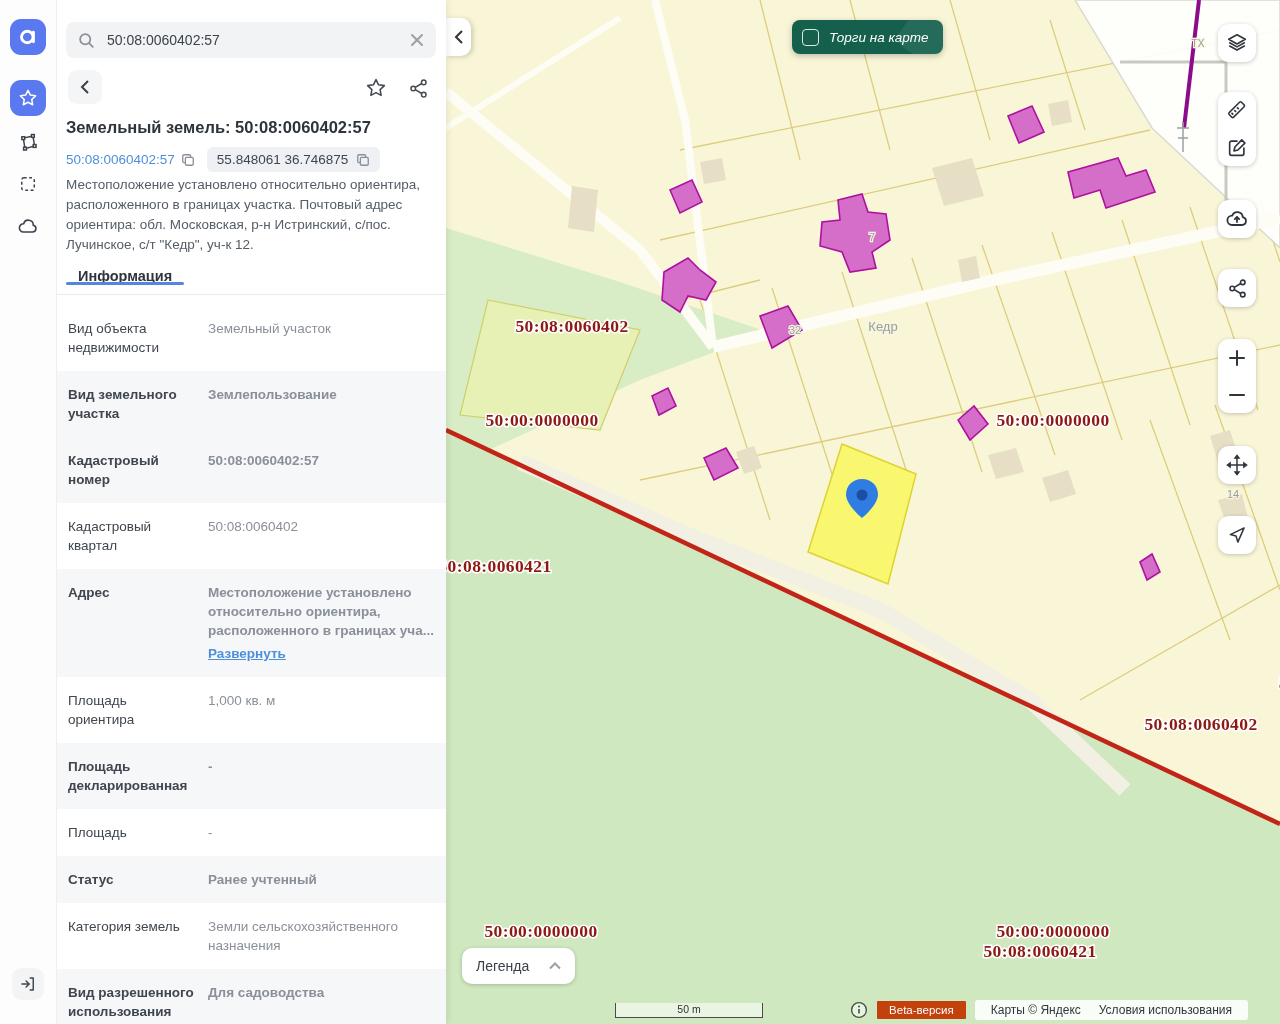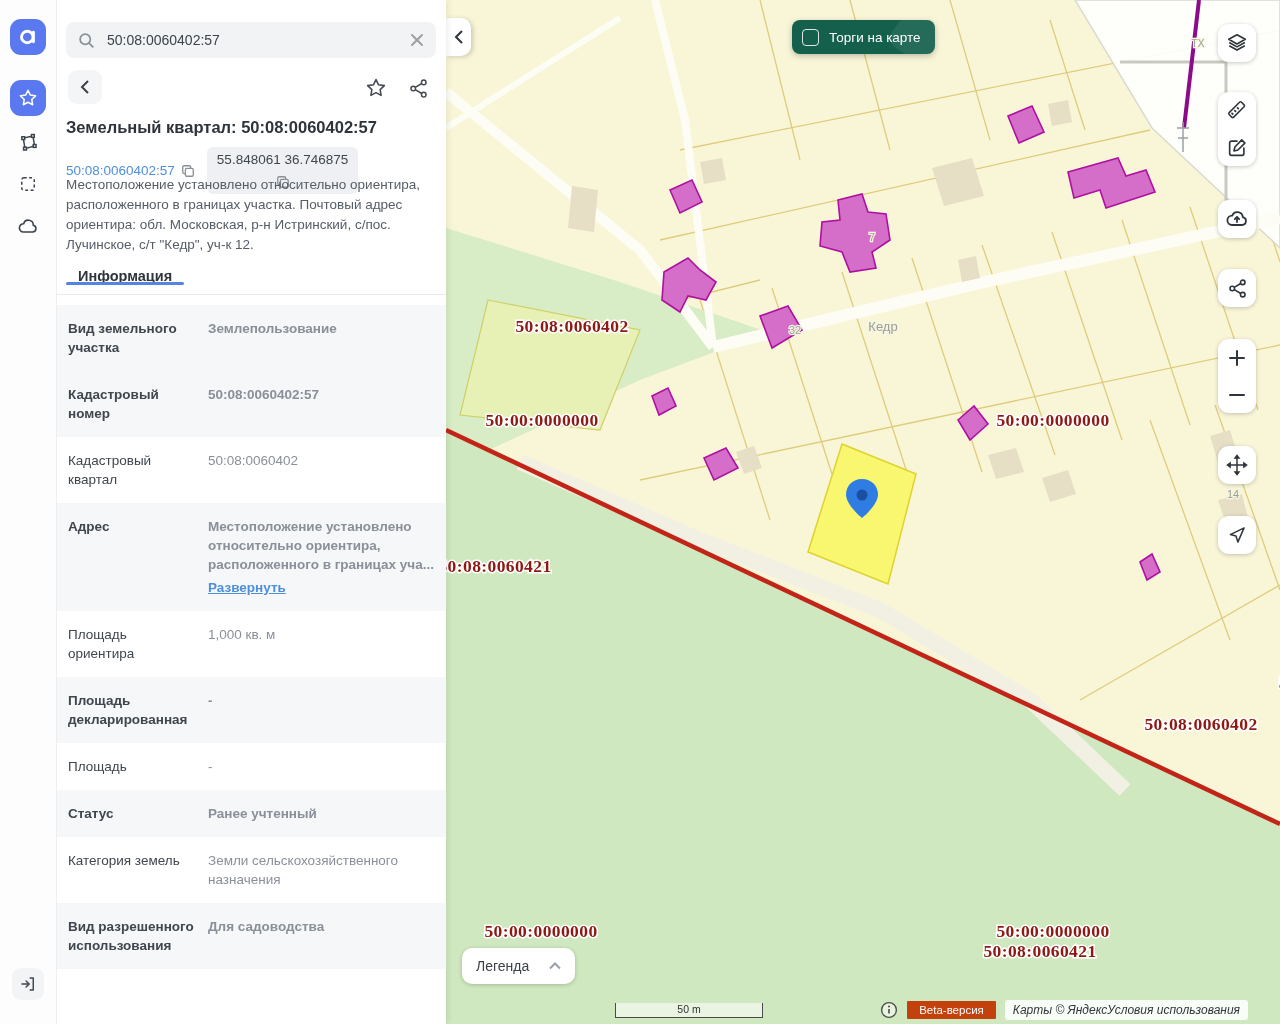--- a/index.html
+++ b/index.html
@@ -14,48 +14,48 @@
   
   .panel{position:absolute;left:56px;top:0;width:390px;height:1024px;background:#fff;z-index:25;box-shadow:2px 0 6px rgba(0,0,0,.08);}
   .search{position:absolute;left:10px;top:22px;width:370px;height:36px;background:#f1f3f5;border-radius:8px;display:flex;align-items:center;padding:0 12px;box-sizing:border-box;gap:10px;}
   .search input{flex:1;border:none;background:transparent;outline:none;font:14px "Liberation Sans",sans-serif;color:#3c434b;}
   .ptools{position:absolute;left:12px;top:70px;width:366px;height:36px;}
   .backbtn{position:absolute;left:0;top:0;width:34px;height:34px;border-radius:9px;background:#f4f5f7;display:flex;align-items:center;justify-content:center;}
   .ptool-ic{position:absolute;top:4px;width:28px;height:28px;display:flex;align-items:center;justify-content:center;}
   .ptitle{position:absolute;left:10px;top:118px;width:372px;font-size:16.5px;font-weight:bold;color:#2e343b;}
   .chips{position:absolute;left:10px;top:147px;display:flex;align-items:center;gap:12px;}
   .cadlink{color:#4e8fdc;font-size:13.5px;text-decoration:none;display:flex;align-items:center;gap:6px;}
-  .chip{background:#eef0f3;border-radius:6px;padding:5px 10px;display:flex;align-items:center;gap:8px;font-size:13.5px;color:#3f464e;flex-direction:column;}
+  .chip{background:#eef0f3;border-radius:6px;padding:5px 10px;display:flex;align-items:center;gap:8px;font-size:13.5px;color:#3f464e;}
   .pdesc{position:absolute;left:10px;top:175px;width:368px;font-size:13.5px;line-height:20px;color:#555d66;}
   .ptabs{position:absolute;left:0;top:258px;width:390px;border-bottom:1px solid #e8eaec;height:36px;}
   .ptab{position:absolute;left:10px;top:6px;padding:4px 12px 0 12px;font-size:14.5px;font-weight:bold;color:#2f353c;}
   .ptab:after{content:"";position:absolute;left:0;right:0;bottom:-1px;height:3px;background:#5585e0;border-radius:2px;}
   .itable{position:absolute;left:0;top:305px;width:390px;}
   .irow{display:flex;gap:12px;padding:14px 12px;box-sizing:border-box;background:#fff;}
   .irow.alt{background:#f6f7f8;font-weight:bold;}
   .ilabel{flex:0 0 128px;font-size:13.5px;line-height:19px;color:#3f464e;}
   .ivalue{flex:1;font-size:13.5px;line-height:19px;color:#8a9099;}
   .ivalue a.expand{display:inline-block;margin-top:4px;color:#4e8fdc;}
   
   .map{position:absolute;left:446px;top:0;width:834px;height:1024px;background:#f9f6d8;}
   .map svg.base{position:absolute;left:0;top:0;}
   .collapse-tab{position:absolute;left:0;top:18px;width:25px;height:38px;background:#fff;border-radius:0 10px 10px 0;box-shadow:2px 1px 5px rgba(0,0,0,.18);display:flex;align-items:center;justify-content:center;font-size:17px;color:#2f353c;z-index:5;}
-  .trades{position:absolute;left:346px;top:20px;height:34px;background:#15604d;border-radius:8px;display:flex;align-items:center;gap:10px;padding:0 14px 0 10px;box-shadow:0 2px 6px rgba(0,0,0,.25);z-index:5;overflow:hidden;}
+  .trades{position:absolute;left:346px;top:20px;height:34px;background:#15604d;border-radius:8px;display:flex;align-items:center;gap:10px;padding:0 14px 0 10px;box-shadow:0 2px 6px rgba(0,0,0,.25);z-index:5;overflow:hidden;font-style:italic;}
   .trades .cb{width:17px;height:17px;border:1.5px solid rgba(255,255,255,.85);border-radius:4px;box-sizing:border-box;}
   .trades .lbl{color:#fff;font-size:13.5px;white-space:nowrap;}
   .trades .wm{position:absolute;right:-6px;top:-8px;width:46px;height:46px;background:rgba(255,255,255,.07);border-radius:10px;transform:rotate(35deg);}
   .mbtn{position:absolute;right:24px;width:38px;height:38px;background:#fff;border-radius:11px;box-shadow:0 1px 4px rgba(0,0,0,.22);display:flex;align-items:center;justify-content:center;z-index:5;}
   .mgroup{position:absolute;right:24px;width:38px;background:#fff;border-radius:11px;box-shadow:0 1px 4px rgba(0,0,0,.22);display:flex;flex-direction:column;align-items:center;z-index:5;}
   .mgroup .gbtn{width:38px;height:37px;display:flex;align-items:center;justify-content:center;}
   .legend{position:absolute;left:16px;top:948px;height:36px;background:#fff;border-radius:10px;box-shadow:0 1px 4px rgba(0,0,0,.2);display:flex;align-items:center;gap:20px;padding:0 14px;z-index:5;}
   .legend .lbl{font-size:14px;color:#3a4149;}
   .scalebar{position:absolute;left:169px;top:1003px;width:148px;height:15px;background:rgba(255,255,255,.55);border-left:1.5px solid #4a4a4a;border-right:1.5px solid #4a4a4a;border-bottom:1.5px solid #4a4a4a;box-sizing:border-box;text-align:center;font-size:10.5px;color:#333;line-height:13px;z-index:5;}
   .attrib{position:absolute;right:32px;bottom:4px;display:flex;align-items:center;gap:9px;z-index:5;}
   .beta{background:#c2410c;color:#fff;border-radius:1px;font-size:11.5px;padding:3px 12px;}
-  .attr-strip{background:rgba(255,255,255,.88);border-radius:3px;font-size:12px;color:#30363c;padding:3px 8px;display:flex;font-style:italic;}
+  .attr-strip{background:rgba(255,255,255,.88);border-radius:3px;font-size:12px;color:#30363c;padding:3px 16px;display:flex;gap:18px;}
   .attr-strip span{white-space:nowrap;}
   
   text.cadlbl{font-family:"Liberation Serif",serif;font-weight:bold;fill:#8e1812;stroke:#ffffff;stroke-width:3.2px;paint-order:stroke;letter-spacing:.4px;text-anchor:middle;}
   text.maplbl{font-family:"Liberation Sans",sans-serif;fill:#9aa096;stroke:#f7f5e2;stroke-width:2.4px;paint-order:stroke;text-anchor:middle;}
 </style>
 </head>
 <body>
 
 <div class="map">
   <svg class="base" width="834" height="1024" viewBox="0 0 834 1024">
@@ -333,21 +333,21 @@
       <svg width="21" height="21" viewBox="0 0 24 24" fill="none" stroke="#454b54" stroke-width="1.7">
         <circle cx="18" cy="5" r="2.6"></circle>
           <circle cx="6" cy="12" r="2.6"></circle>
           <circle cx="18" cy="19" r="2.6"></circle>
         <line x1="8.3" y1="10.7" x2="15.7" y2="6.3"></line>
           <line x1="8.3" y1="13.3" x2="15.7" y2="17.7"></line>
       </svg>
     </div>
   </div>
 
-  <div class="ptitle">Земельный квартал: 50:08:0060402:57</div>
+  <div class="ptitle">Земельный земель: 50:08:0060402:57</div>
 
   <div class="chips">
     <a href="#" class="cadlink">
       <span>50:08:0060402:57</span>
       <svg width="14" height="14" viewBox="0 0 16 16" fill="none" stroke="#8a9097" stroke-width="1.5">
         <rect x="5" y="5" width="9" height="9" rx="1.5"></rect>
           <path d="M11 5V3.5A1.5 1.5 0 0 0 9.5 2H3.5A1.5 1.5 0 0 0 2 3.5v6A1.5 1.5 0 0 0 3.5 11H5"></path>
       </svg>
     </a>
     <span class="chip">
@@ -359,20 +359,26 @@
     </span>
   </div>
 
   <div class="pdesc">Местоположение установлено относительно ориентира, расположенного в границах участка. Почтовый адрес ориентира: обл. Московская, р-н Истринский, с/пос. Лучинское, с/т "Кедр", уч-к 12.</div>
 
   <div class="ptabs">
     <div class="ptab">Информация</div>
   </div>
 
   <div class="itable" id="info-table">
+      <div class="irow">
+        <div class="ilabel">Вид объекта недвижимости</div>
+        <div class="ivalue">
+          <div>Земельный участок</div>
+        </div>
+      </div>
       <div class="irow alt">
         <div class="ilabel">Вид земельного участка</div>
         <div class="ivalue">
           <div>Землепользование</div>
         </div>
       </div>
       <div class="irow alt">
         <div class="ilabel">Кадастровый номер</div>
         <div class="ivalue">
           <div>50:08:0060402:57</div>

